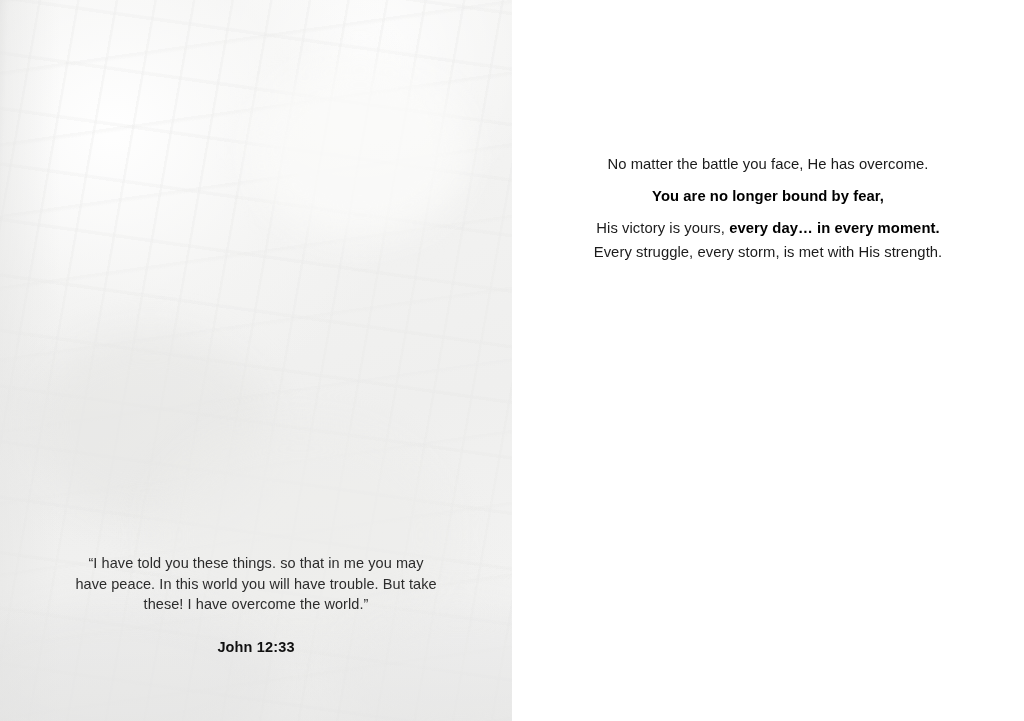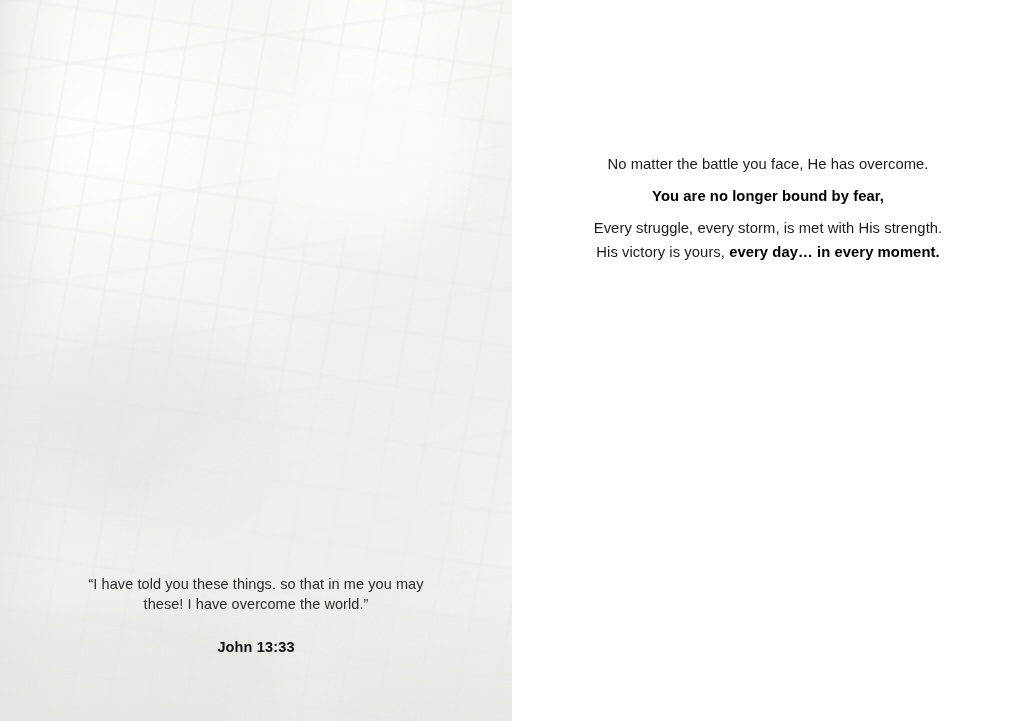--- a/index.html
+++ b/index.html
@@ -129,38 +129,39 @@
     <div class="texture-blotch blotch-b"></div>
     <div class="texture-blotch blotch-c"></div>
     <div class="texture-blotch blotch-d"></div>
     <div class="texture-blotch blotch-e"></div>
     <div class="edge-shade-left"></div>
     <div class="edge-shade-bottom"></div>
 
     <div class="verse-block">
       <p class="verse-text">
         <span class="line">“I have told you these things. so that in me you may</span>
+        <span class="line">have peace. In this world you will have trouble. But take</span>
         <span class="line">these! I have overcome the world.”</span>
       </p>
-      <div class="verse-ref">John 13:33</div>
+      <div class="verse-ref">John 12:33</div>
     </div>
   </div>
 
   <div class="right-page">
     <div class="message-block">
 
       <p class="para">
         <span class="line">No matter the battle you face, He has overcome.</span>
       </p>
 
       <p class="para">
         <b class="line">You are no longer bound by fear,</b>
       </p>
 
       <p class="para">
+        <span class="line"><span>His victory is yours, </span><b>every day… in every moment.</b></span>
         <span class="line">Every struggle, every storm, is met with His strength.</span>
-        <span class="line"><span>His victory is yours, </span><b>every day… in every moment.</b></span>
       </p>
 
     </div>
   </div>
 
 </div>
 
 </body></html>

